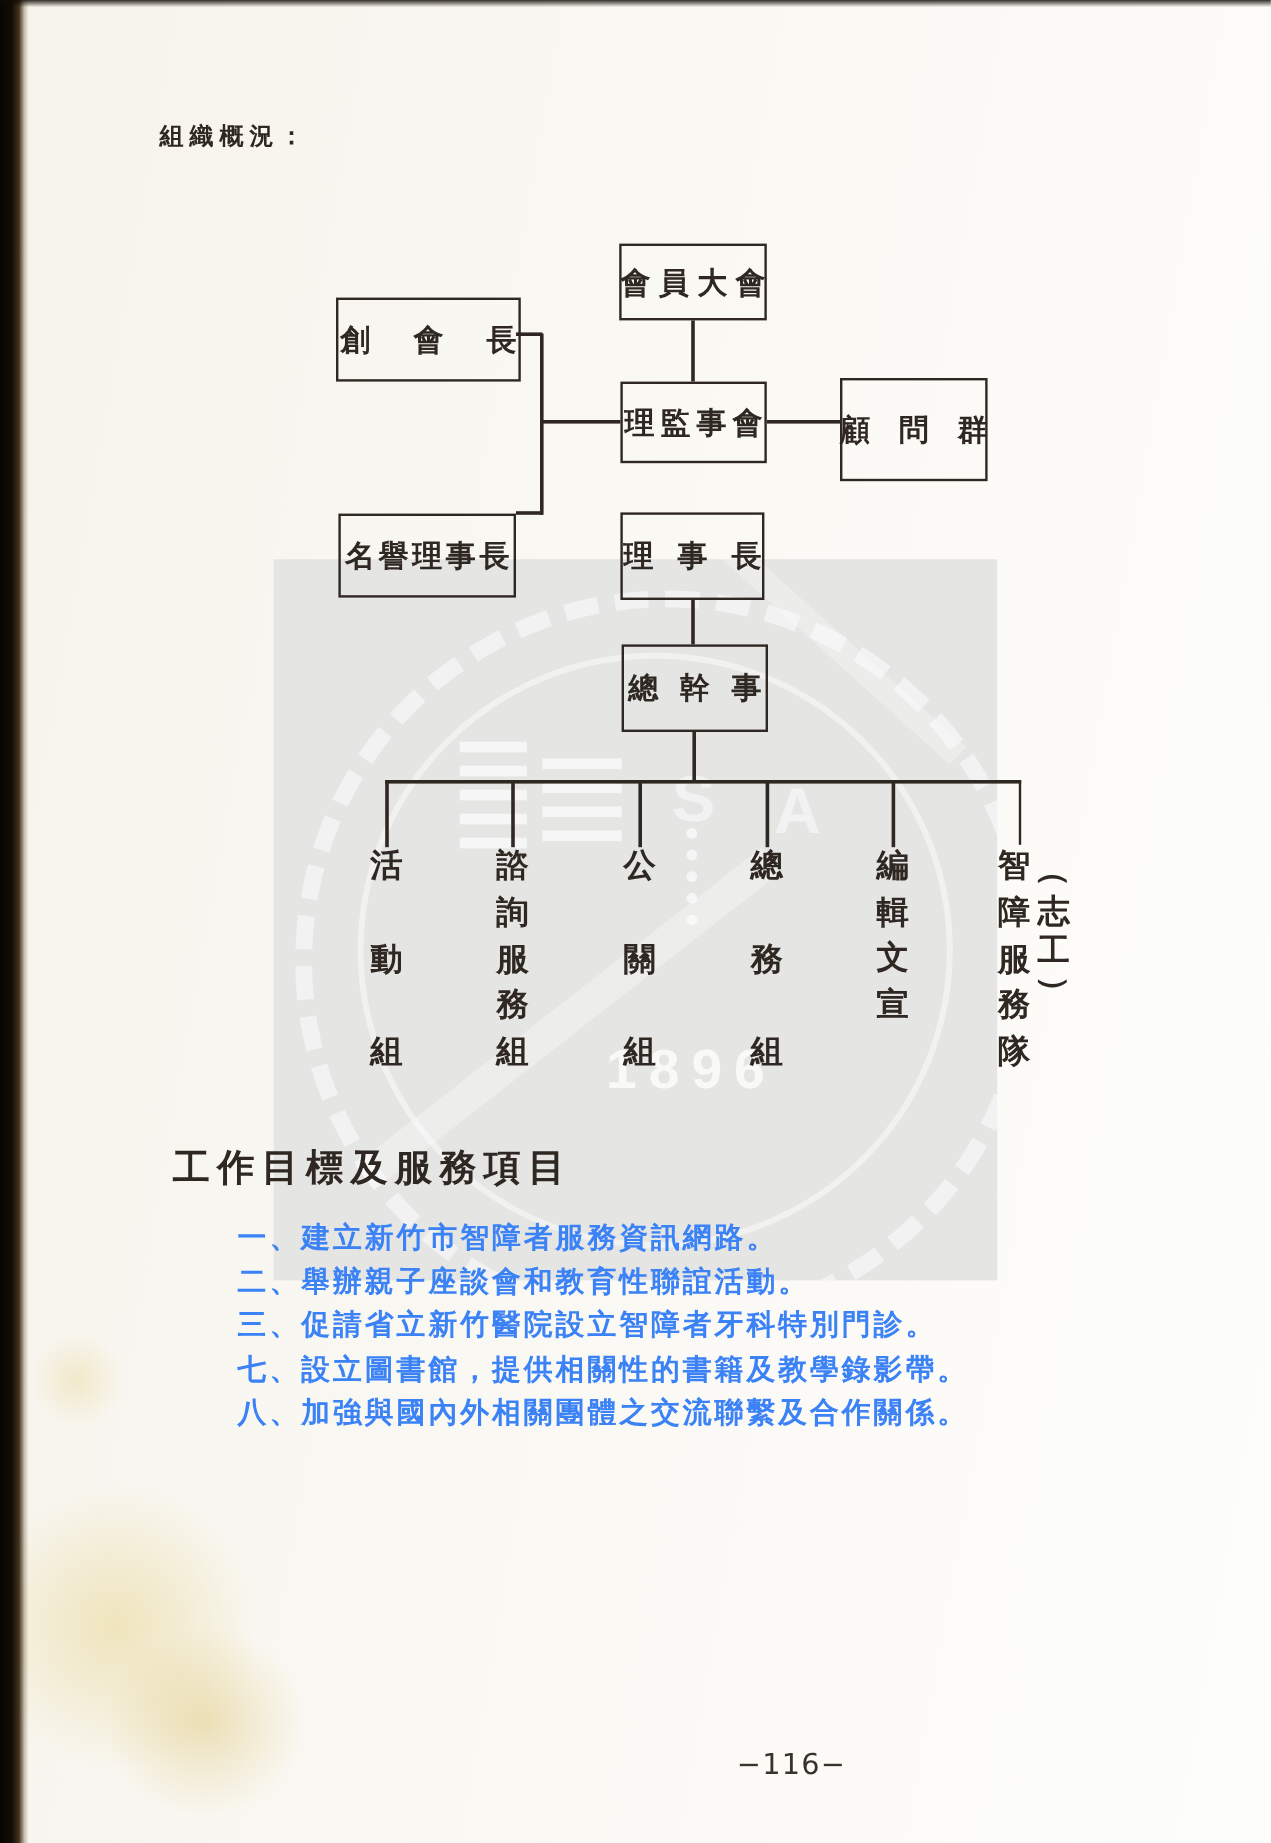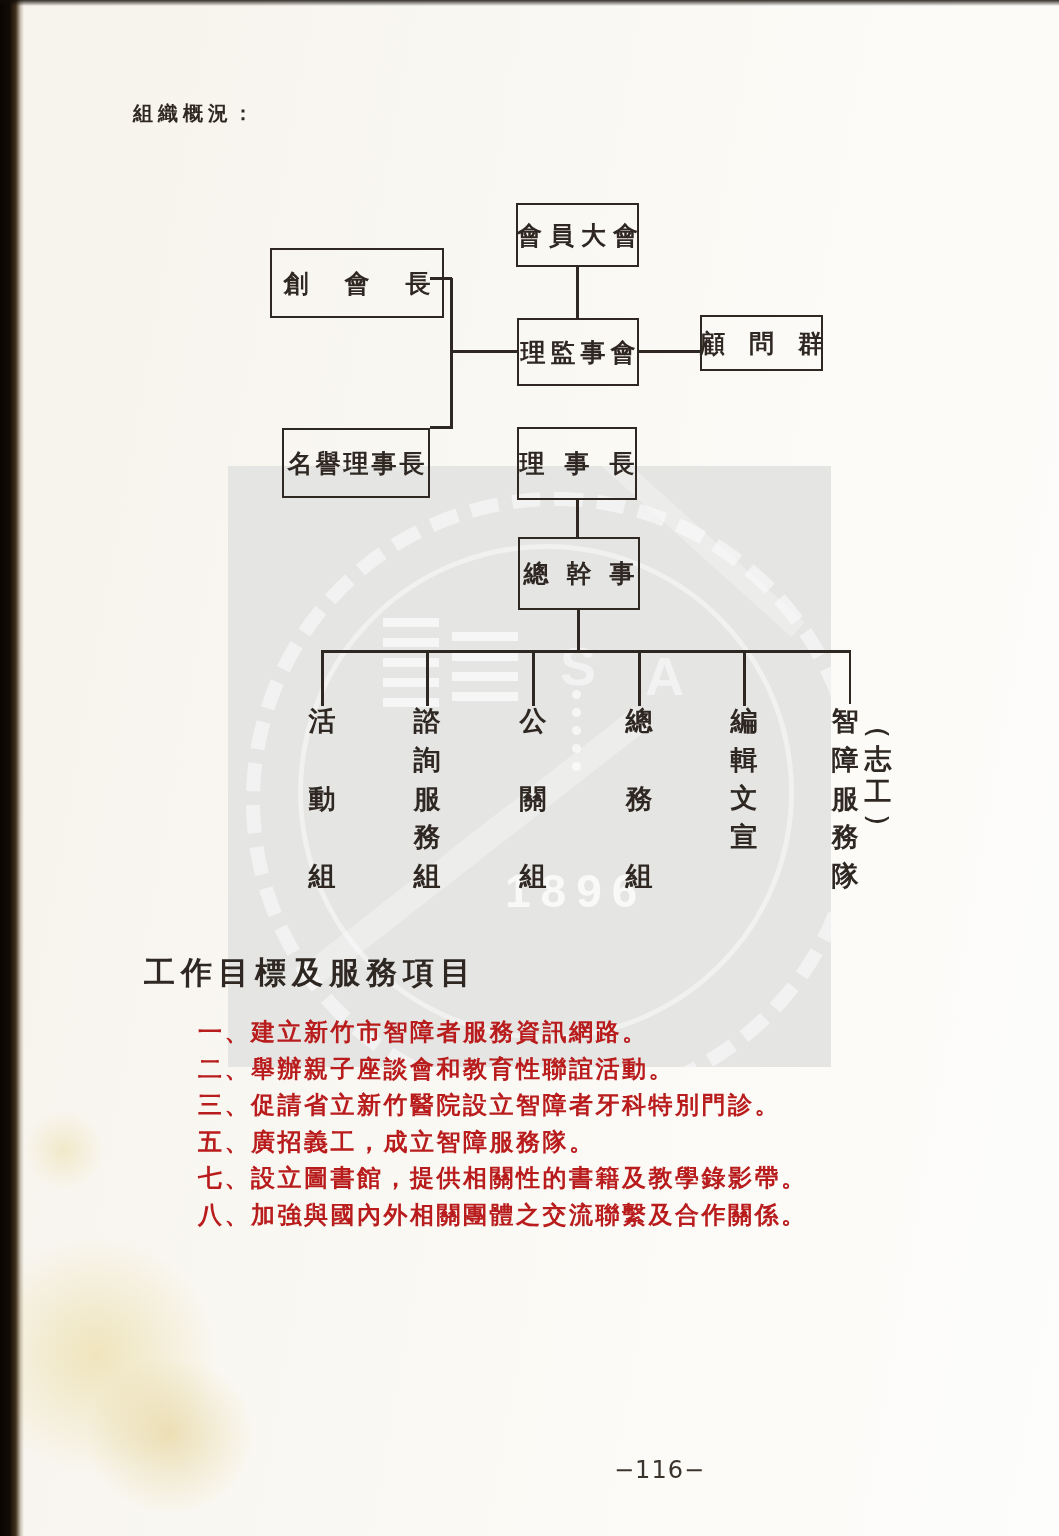--- a/index.html
+++ b/index.html
@@ -79,21 +79,21 @@
   .dept-0{left:308px;top:708px;}
   .dept-1{left:413px;top:708px;}
   .dept-2{left:519px;top:708px;}
   .dept-3{left:625px;top:708px;}
   .dept-4{left:730px;top:708px;}
   .dept-5{left:831px;top:708px;}
   .dept-ann{left:864px;top:712px;}
 
   .goals{position:absolute;left:198px;top:1014px;}
   .goal{font-size:24px;font-weight:bold;letter-spacing:2.5px;line-height:36.5px;
-      white-space:nowrap;color:#b91c1c;}
+      white-space:nowrap;color:#3b82f6;}
 
   .page-number{position:absolute;left:570px;top:1456px;font-size:24px;
       font-family:"DejaVu Sans","Liberation Sans",sans-serif;color:#3a332c;
       letter-spacing:1px;margin-left:44px;}
 </style>
 </head>
 <body>
 
 <div class="paper"></div>
 <div class="edge-left"></div>
@@ -124,23 +124,23 @@
   <span class="wm-letter" style="left:332px;top:169px;">S</span>
   <span class="wm-letter" style="left:417px;top:179px;">A</span>
   <span class="wm-year" style="left:277px;top:398px;">1896</span>
 </div>
 
 <div class="content">
 
   <div class="main-title">組織概況：</div>
 
   <div class="box ls7" style="left:516px;top:203px;width:123px;height:64px;">會員大會</div>
-  <div class="box ls36" style="left:270px;top:248px;width:174px;height:70px;">創會長</div>
+  <div class="box ls36" style="left:280px;top:248px;width:154px;height:70px;">創會長</div>
   <div class="box ls5" style="left:517px;top:318px;width:122px;height:68px;">理監事會</div>
-  <div class="box ls24" style="left:700px;top:315px;width:123px;height:56px;">顧問群</div>
+  <div class="box ls24" style="left:700px;top:315px;width:123px;height:86px;">顧問群</div>
   <div class="box ls3" style="left:282px;top:396px;width:148px;height:70px;">名譽理事長</div>
   <div class="box ls20" style="left:517px;top:427px;width:120px;height:73px;">理事長</div>
   <div class="box ls18" style="left:518px;top:537px;width:122px;height:73px;">總幹事</div>
 
   <div class="line" style="left:576px;top:267px;width:2.5px;height:51px;"></div>
   <div class="line" style="left:639px;top:350px;width:61px;height:2.5px;"></div>
   <div class="line" style="left:451px;top:350px;width:66px;height:2.5px;"></div>
   <div class="line" style="left:450px;top:278px;width:2.5px;height:151px;"></div>
   <div class="line" style="left:430px;top:277px;width:22px;height:2.5px;"></div>
   <div class="line" style="left:430px;top:426px;width:22px;height:2.5px;"></div>
@@ -196,19 +196,18 @@
         <span>工</span>
         <span class="rot">）</span>
       </div>
     </div>
 
   <div class="section-title">工作目標及服務項目</div>
   <div class="goals">
       <div class="goal">一、建立新竹市智障者服務資訊網路。</div>
       <div class="goal">二、舉辦親子座談會和教育性聯誼活動。</div>
       <div class="goal">三、促請省立新竹醫院設立智障者牙科特別門診。</div>
-      <div class="goal">五、廣招義工，成立智障服務隊。</div>
       <div class="goal">七、設立圖書館，提供相關性的書籍及教學錄影帶。</div>
       <div class="goal">八、加強與國內外相關團體之交流聯繫及合作關係。</div>
     </div>
 
   <div class="page-number">−116−</div>
 </div>
 
 </body></html>

